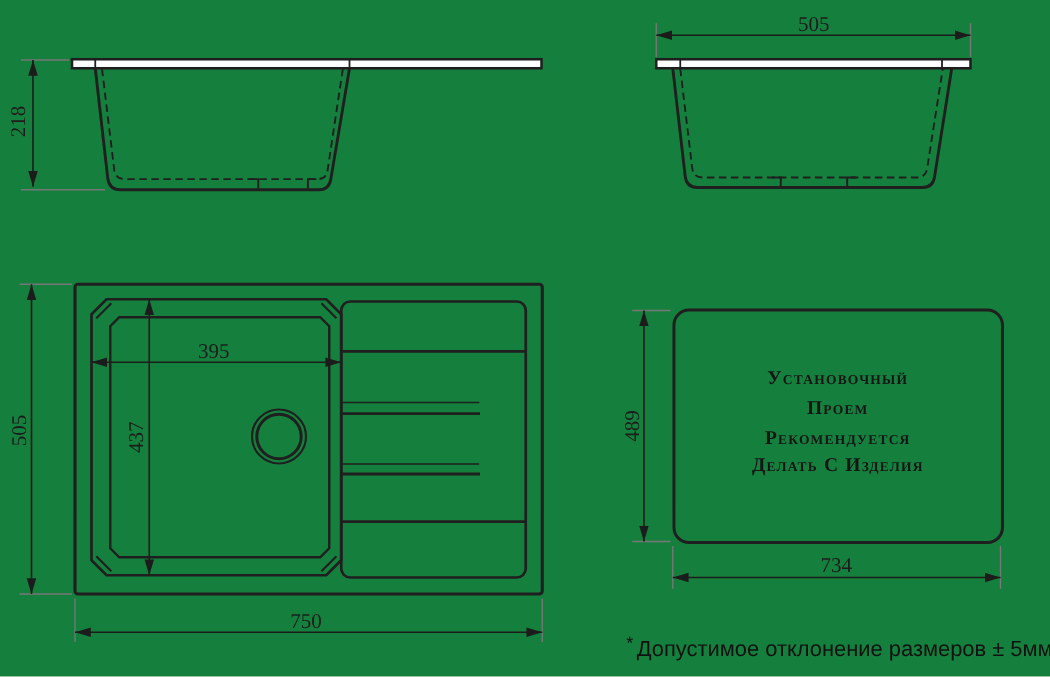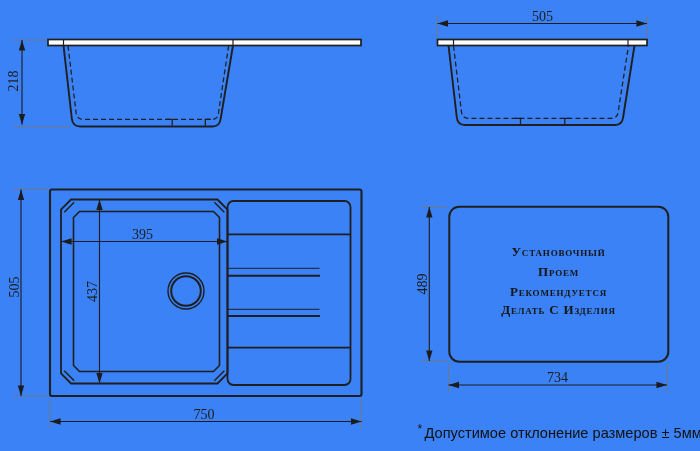--- a/index.html
+++ b/index.html
@@ -1,16 +1,16 @@
 <!DOCTYPE html>
 <html><head>
 <meta charset="utf-8">
 <style>
   html,body{margin:0;padding:0;background:#fff;}
-  .stage{position:relative;width:700px;height:451px;background:#3b82f6;overflow:hidden;
+  .stage{position:relative;width:700px;height:451px;background:#15803d;overflow:hidden;
          font-family:"Liberation Sans",sans-serif;}
   svg{position:absolute;left:0;top:0;}
   .dimlabel{font-family:"Liberation Serif",serif;font-size:14px;fill:#1c1c1c;}
   .notetext{font-family:"Liberation Serif",serif;font-size:13px;font-weight:bold;
             font-variant:small-caps;letter-spacing:.8px;fill:#151515;}
   .footnote{font-family:"Liberation Sans",sans-serif;font-size:14.6px;fill:#111;}
   .footmark{font-family:"Liberation Sans",sans-serif;font-size:12px;fill:#111;}
 </style>
 </head>
 <body>

